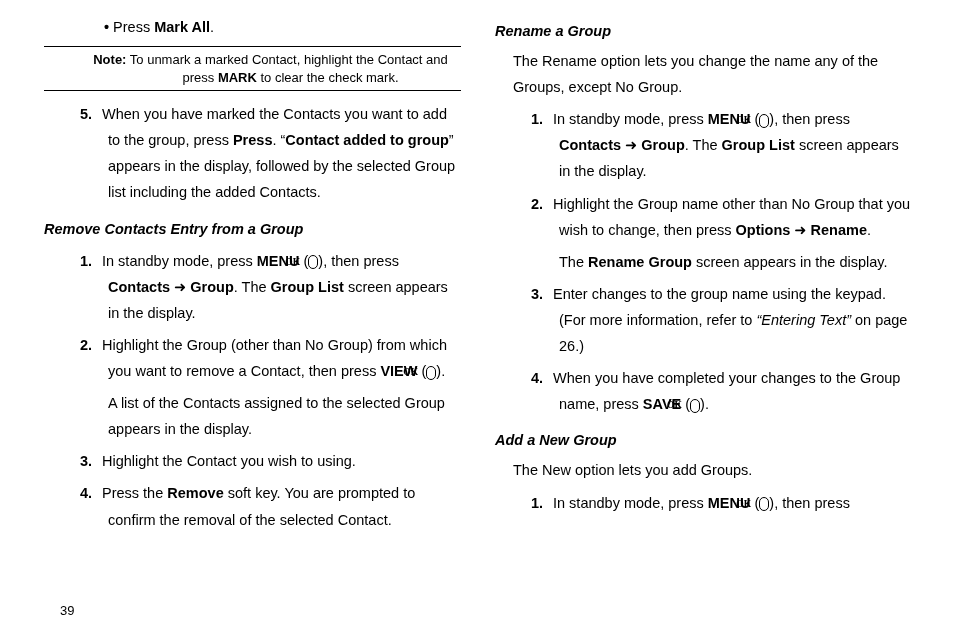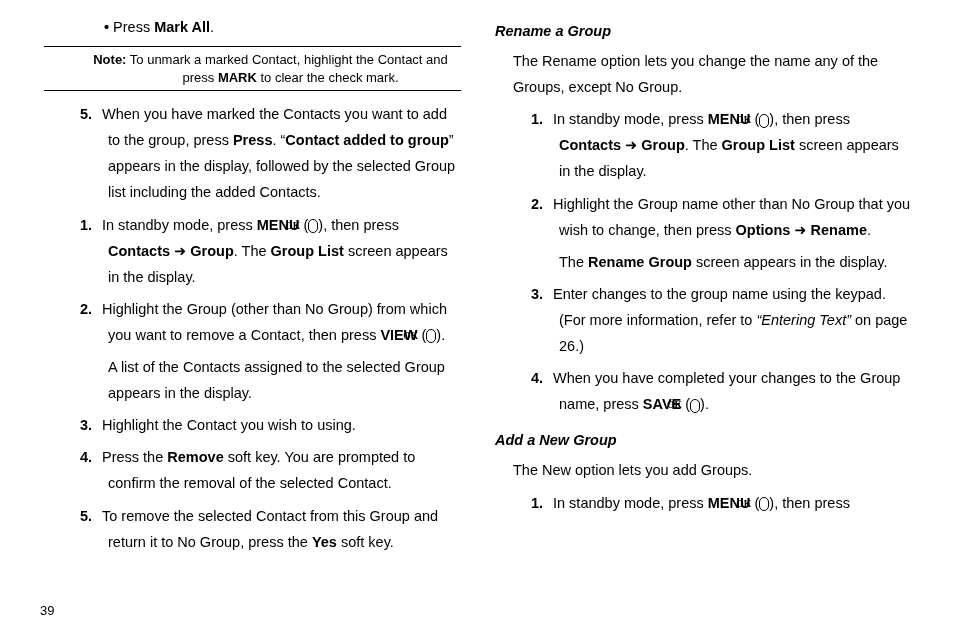--- a/index.html
+++ b/index.html
@@ -31,21 +31,21 @@
   line-height:1.35;
   text-align:center;
 }
 .note .nb{padding-left:76px;text-indent:-40px}
 .num{margin:6px 0 6px 64px;text-indent:-28px}
 .num .n{font-weight:bold;display:inline-block;width:22px;text-indent:0}
 .cont{margin:6px 0 6px 64px}
 .h{font-weight:bold;font-style:italic;margin:10px 0 4px 0}
 .intro{margin:4px 0 4px 18px}
 .pg{
-  position:absolute;left:40px;bottom:14px;
+  position:absolute;left:60px;bottom:14px;
   font-size:13px;
   text-align:right;
 }
 .ok{
   display:inline-block;
   border:1.3px solid #000;
   border-radius:9px;
   font-size:9.5px;
   font-weight:bold;
   line-height:1;
@@ -67,41 +67,39 @@
     <div class="note">
       <div class="nb">
         <b>Note:</b><span> To unmark a marked Contact, highlight the Contact and press </span><b>MARK</b><span> to clear the check mark.</span>
       </div>
     </div>
 
     <div class="num">
       <span class="n">5.</span><span>When you have marked the Contacts you want to add to the group, press </span><b>Press</b><span>. “</span><b>Contact added to group</b><span>” appears in the display, followed by the selected Group list including the added Contacts.</span>
     </div>
 
+    <div class="h">Remove Contacts Entry from a Group</div>
 
     <div class="num">
       <span class="n">1.</span><span>In standby mode, press </span><b>MENU</b><span> (</span><span class="ok">OK</span><span>), then press </span><b>Contacts</b><span> ➜ </span><b>Group</b><span>. The </span><b>Group List</b><span> screen appears in the display.</span>
     </div>
 
     <div class="num">
       <span class="n">2.</span><span>Highlight the Group (other than No Group) from which you want to remove a Contact, then press </span><b>VIEW</b><span> (</span><span class="ok">OK</span><span>).</span>
     </div>
     <div class="cont">A list of the Contacts assigned to the selected Group appears in the display.</div>
 
     <div class="num">
       <span class="n">3.</span><span>Highlight the Contact you wish to using.</span>
     </div>
 
     <div class="num">
       <span class="n">4.</span><span>Press the </span><b>Remove</b><span> soft key. You are prompted to confirm the removal of the selected Contact.</span>
     </div>
 
-    <div class="num">
-      <span class="n">5.</span><span>To remove the selected Contact from this Group and return it to No Group, press the </span><b>Yes</b><span> soft key.</span>
-    </div>
   </div>
 
   <div class="col">
 
     <div class="h">Rename a Group</div>
     <div class="intro">The Rename option lets you change the name any of the Groups, except No Group.</div>
 
     <div class="num">
       <span class="n">1.</span><span>In standby mode, press </span><b>MENU</b><span> (</span><span class="ok">OK</span><span>), then press </span><b>Contacts</b><span> ➜ </span><b>Group</b><span>. The </span><b>Group List</b><span> screen appears in the display.</span>
     </div>

